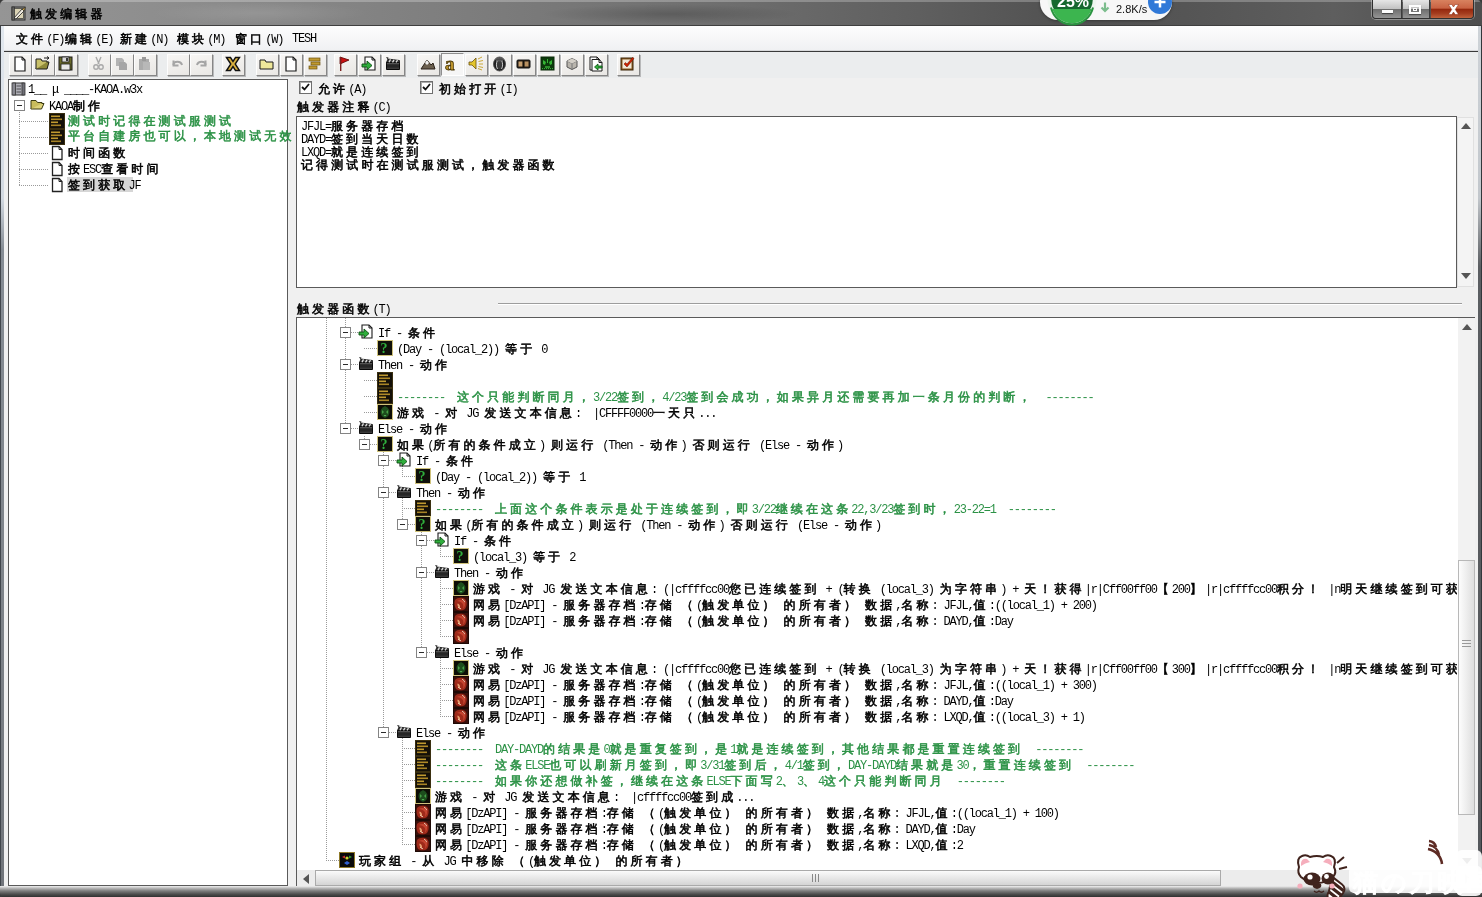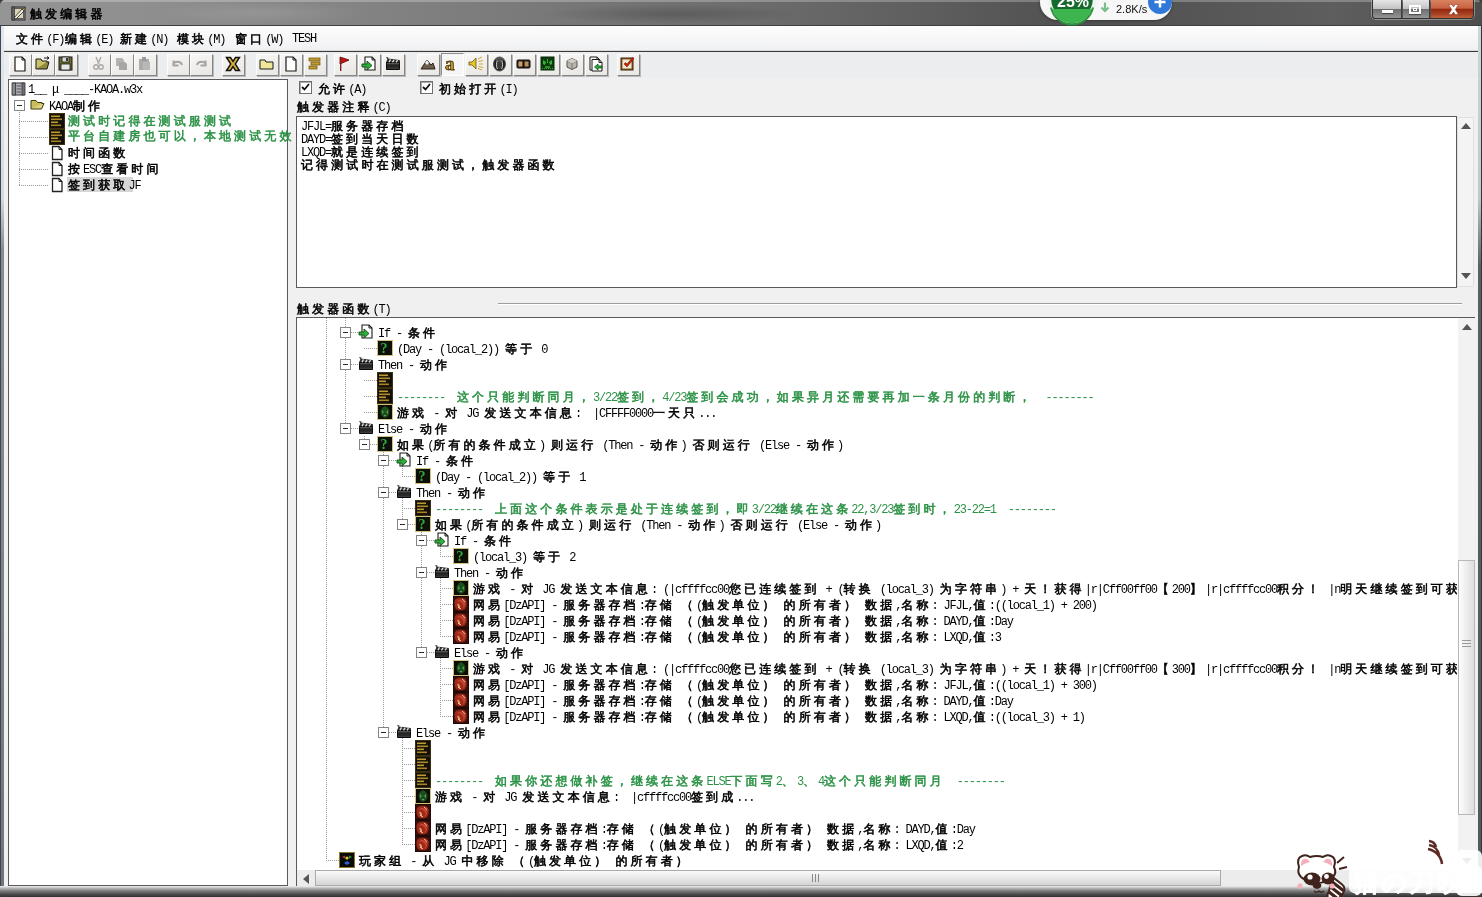--- a/index.html
+++ b/index.html
@@ -484,21 +484,20 @@
 <div class="t " style="left:176px;top:280px"><i>网易</i>[DzAPI] - <i>服务器存档</i>:<i>存储</i> <i>（</i>(<i>触发单位）</i> <i>的所有者）</i> <i>数据</i>,<i>名称</i>: JFJL,<i>值</i>:((local_1) + 200)</div>
 <div class="hln" style="left:143px;top:302px;width:13px"></div>
 <svg width="16" height="16" viewBox="0 0 16 16" style="left:156px;top:294px">
       <use href="#i-wy"></use>
     </svg>
 <div class="t " style="left:176px;top:296px"><i>网易</i>[DzAPI] - <i>服务器存档</i>:<i>存储</i> <i>（</i>(<i>触发单位）</i> <i>的所有者）</i> <i>数据</i>,<i>名称</i>: DAYD,<i>值</i>:Day</div>
 <div class="hln" style="left:143px;top:318px;width:13px"></div>
 <svg width="16" height="16" viewBox="0 0 16 16" style="left:156px;top:310px">
       <use href="#i-wy"></use>
     </svg>
-<div class="t " style="left:176px;top:312px"><i>网易</i>[DzAPI] - <i>服务器存档</i>:<i>存储</i> <i>（</i>(<i>触发单位）</i> <i>的所有者）</i> <i>数据</i>,<i>名称</i>: LXQD,<i>值</i>:3</div>
 <div class="hln" style="left:124px;top:334px;width:13px"></div>
 <div class="box" style="left:119px;top:329px"></div>
 <svg width="16" height="16" viewBox="0 0 16 16" style="left:137px;top:326px">
       <use href="#i-clap"></use>
     </svg>
 <div class="t " style="left:157px;top:328px">Else - <i>动作</i></div>
 <div class="hln" style="left:143px;top:350px;width:13px"></div>
 <svg width="16" height="16" viewBox="0 0 16 16" style="left:156px;top:342px">
       <use href="#i-game"></use>
     </svg>
@@ -521,38 +520,41 @@
 <div class="hln" style="left:86px;top:414px;width:13px"></div>
 <div class="box" style="left:81px;top:409px"></div>
 <svg width="16" height="16" viewBox="0 0 16 16" style="left:99px;top:406px">
       <use href="#i-clap"></use>
     </svg>
 <div class="t " style="left:119px;top:408px">Else - <i>动作</i></div>
 <div class="hln" style="left:105px;top:430px;width:13px"></div>
 <svg width="16" height="16" viewBox="0 0 16 16" style="left:118px;top:422px">
       <use href="#i-cmt"></use>
     </svg>
+<div class="t g" style="left:138px;top:424px">--------  DAY-DAYD<i>的结果是</i>0<i>就是重复签到，是</i>1<i>就是连续签到，其他结果都是重置连续签到</i>  --------</div>
 <div class="hln" style="left:105px;top:446px;width:13px"></div>
 <svg width="16" height="16" viewBox="0 0 16 16" style="left:118px;top:438px">
       <use href="#i-cmt"></use>
     </svg>
+<div class="t g" style="left:138px;top:440px">--------  <i>这条</i>ELSE<i>也可以刷新月签到，即</i>3/31<i>签到后，</i>4/1<i>签到，</i>DAY-DAYD<i>结果就是</i>30<i>，重置连续签到</i>  --------</div>
 <div class="hln" style="left:105px;top:462px;width:13px"></div>
 <svg width="16" height="16" viewBox="0 0 16 16" style="left:118px;top:454px">
       <use href="#i-cmt"></use>
     </svg>
 <div class="t g" style="left:138px;top:456px">--------  <i>如果你还想做补签，继续在这条</i>ELSE<i>下面写</i>2<i>、</i>3<i>、</i>4<i>这个只能判断同月</i>  --------</div>
 <div class="hln" style="left:105px;top:478px;width:13px"></div>
 <svg width="16" height="16" viewBox="0 0 16 16" style="left:118px;top:470px">
       <use href="#i-game"></use>
     </svg>
 <div class="t " style="left:138px;top:472px"><i>游戏</i> - <i>对</i> JG <i>发送文本信息</i>:  |cffffcc00<i>签到成</i>...</div>
 <div class="hln" style="left:105px;top:494px;width:13px"></div>
 <svg width="16" height="16" viewBox="0 0 16 16" style="left:118px;top:486px">
       <use href="#i-wy"></use>
     </svg>
+<div class="t " style="left:138px;top:488px"><i>网易</i>[DzAPI] - <i>服务器存档</i>:<i>存储</i> <i>（</i>(<i>触发单位）</i> <i>的所有者）</i> <i>数据</i>,<i>名称</i>: JFJL,<i>值</i>:((local_1) + 100)</div>
 <div class="hln" style="left:105px;top:510px;width:13px"></div>
 <svg width="16" height="16" viewBox="0 0 16 16" style="left:118px;top:502px">
       <use href="#i-wy"></use>
     </svg>
 <div class="t " style="left:138px;top:504px"><i>网易</i>[DzAPI] - <i>服务器存档</i>:<i>存储</i> <i>（</i>(<i>触发单位）</i> <i>的所有者）</i> <i>数据</i>,<i>名称</i>: DAYD,<i>值</i>:Day</div>
 <div class="hln" style="left:105px;top:526px;width:13px"></div>
 <svg width="16" height="16" viewBox="0 0 16 16" style="left:118px;top:518px">
       <use href="#i-wy"></use>
     </svg>
 <div class="t " style="left:138px;top:520px"><i>网易</i>[DzAPI] - <i>服务器存档</i>:<i>存储</i> <i>（</i>(<i>触发单位）</i> <i>的所有者）</i> <i>数据</i>,<i>名称</i>: LXQD,<i>值</i>:2</div>

